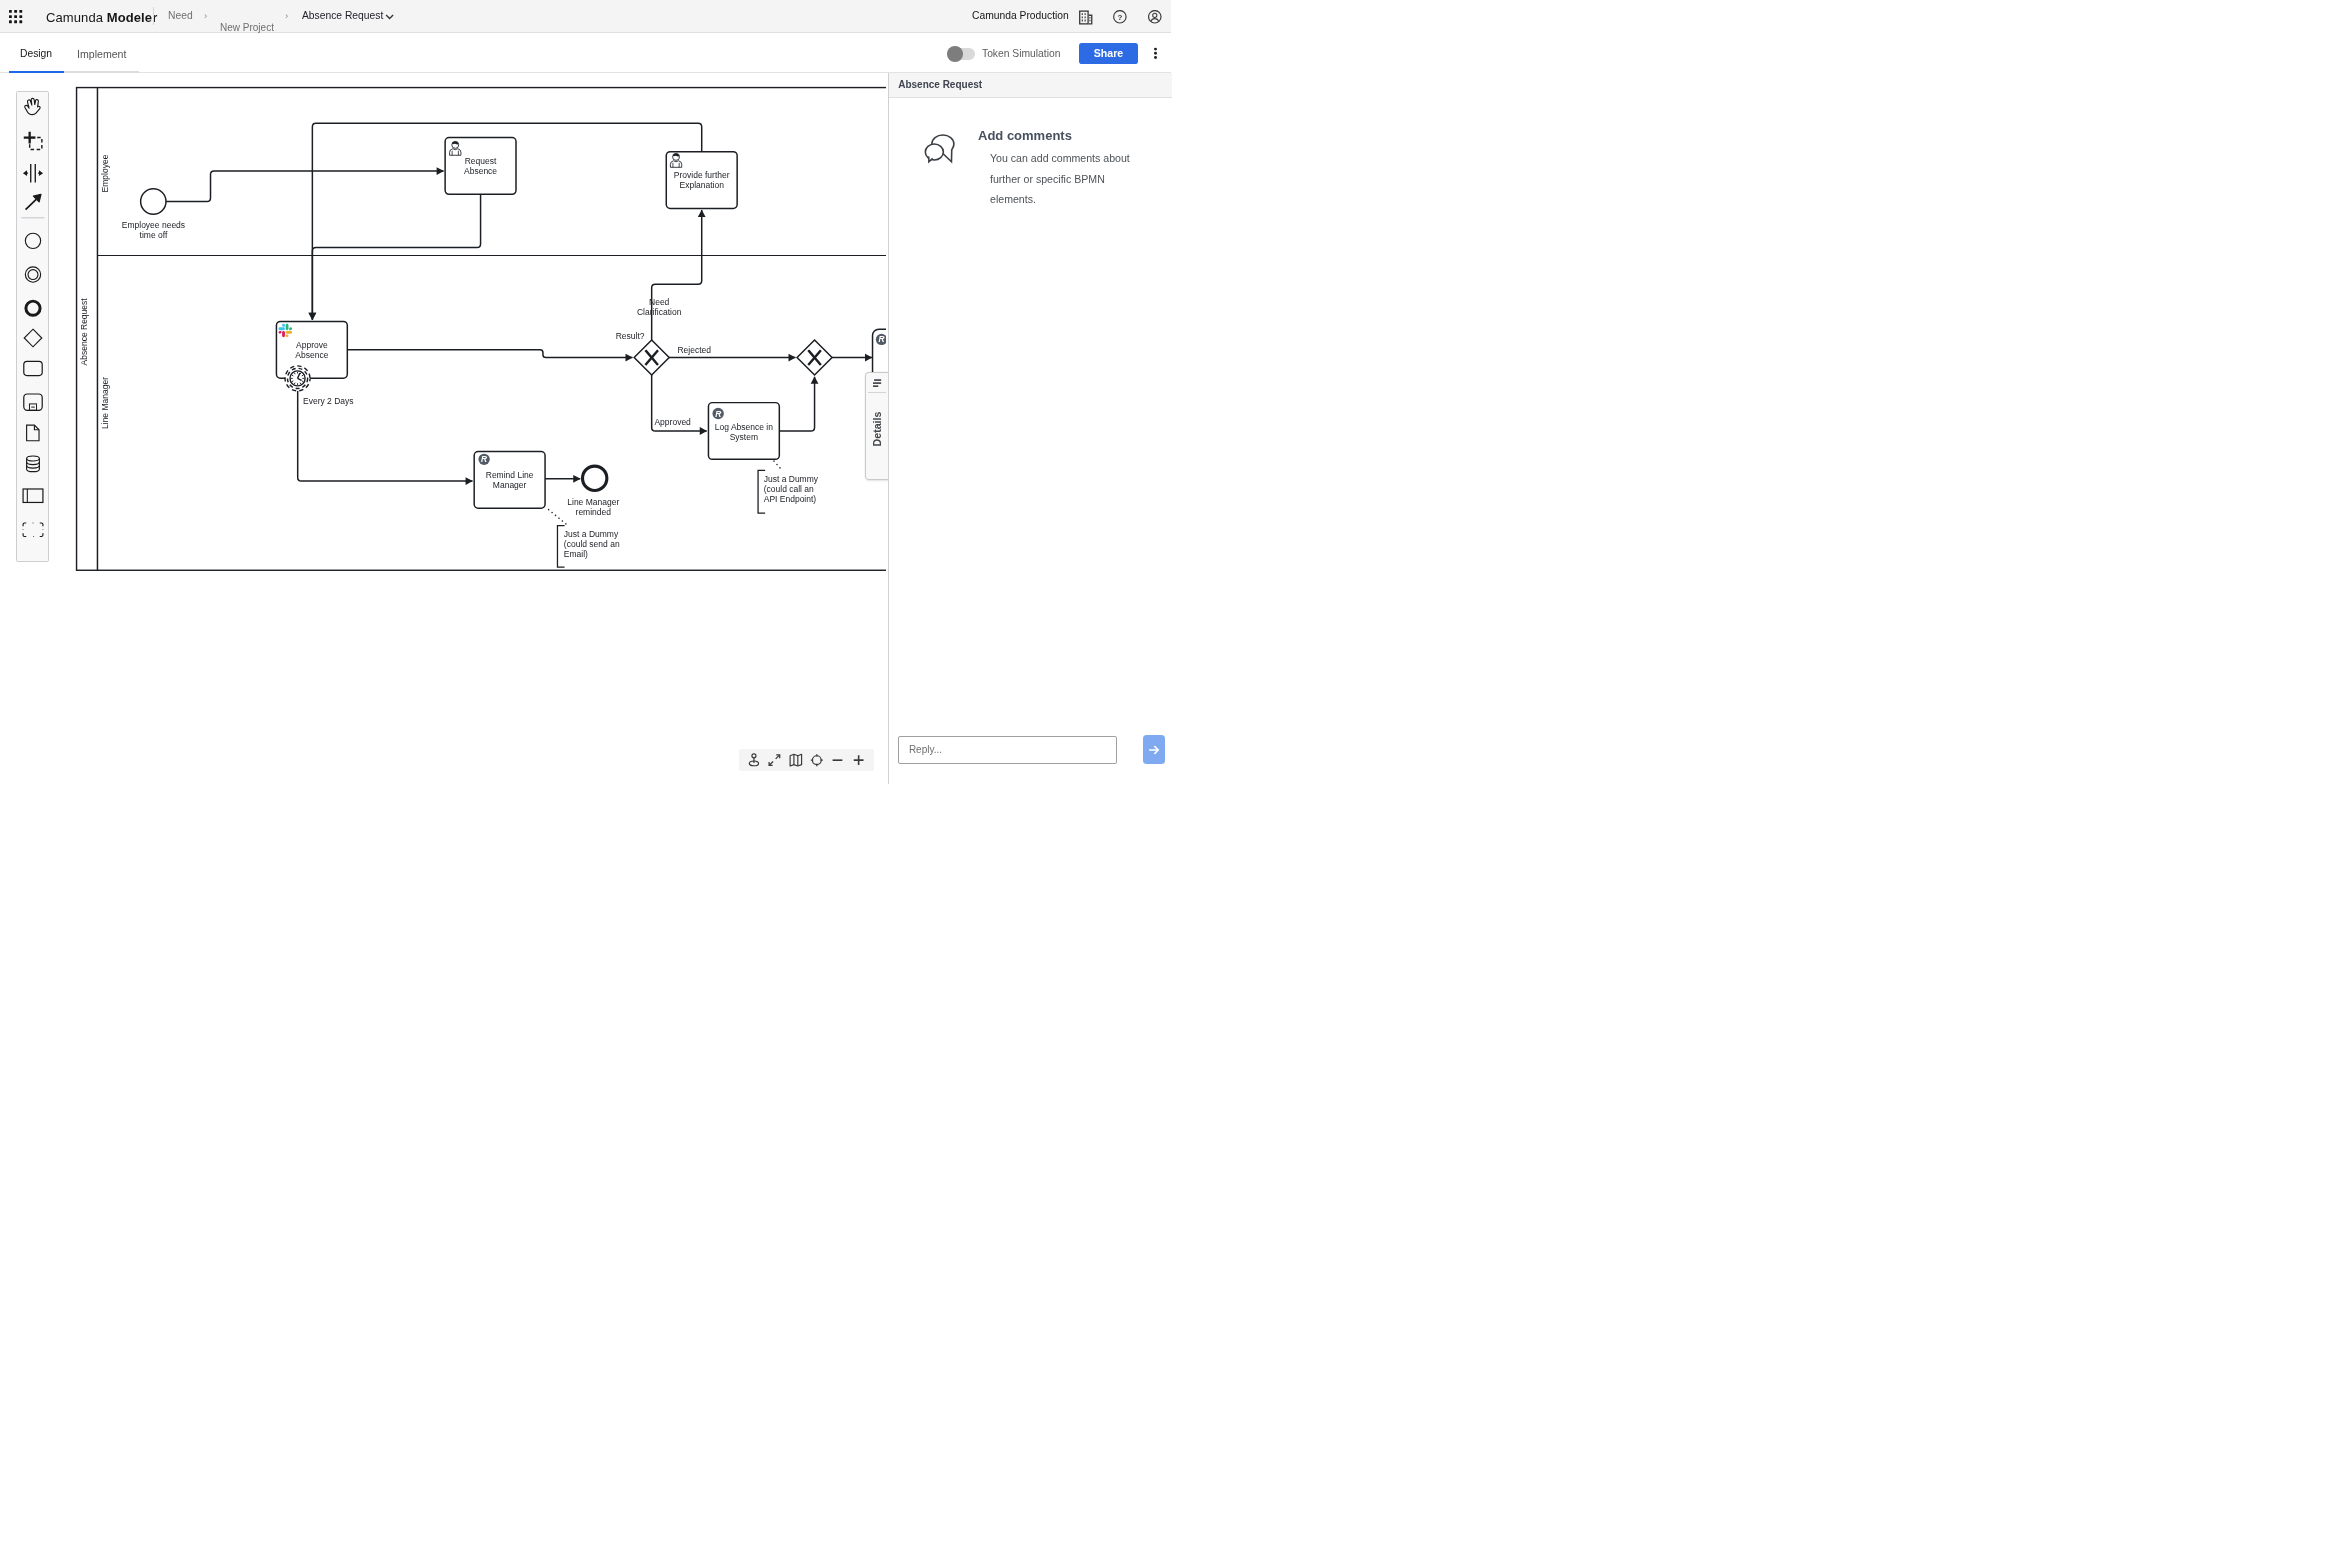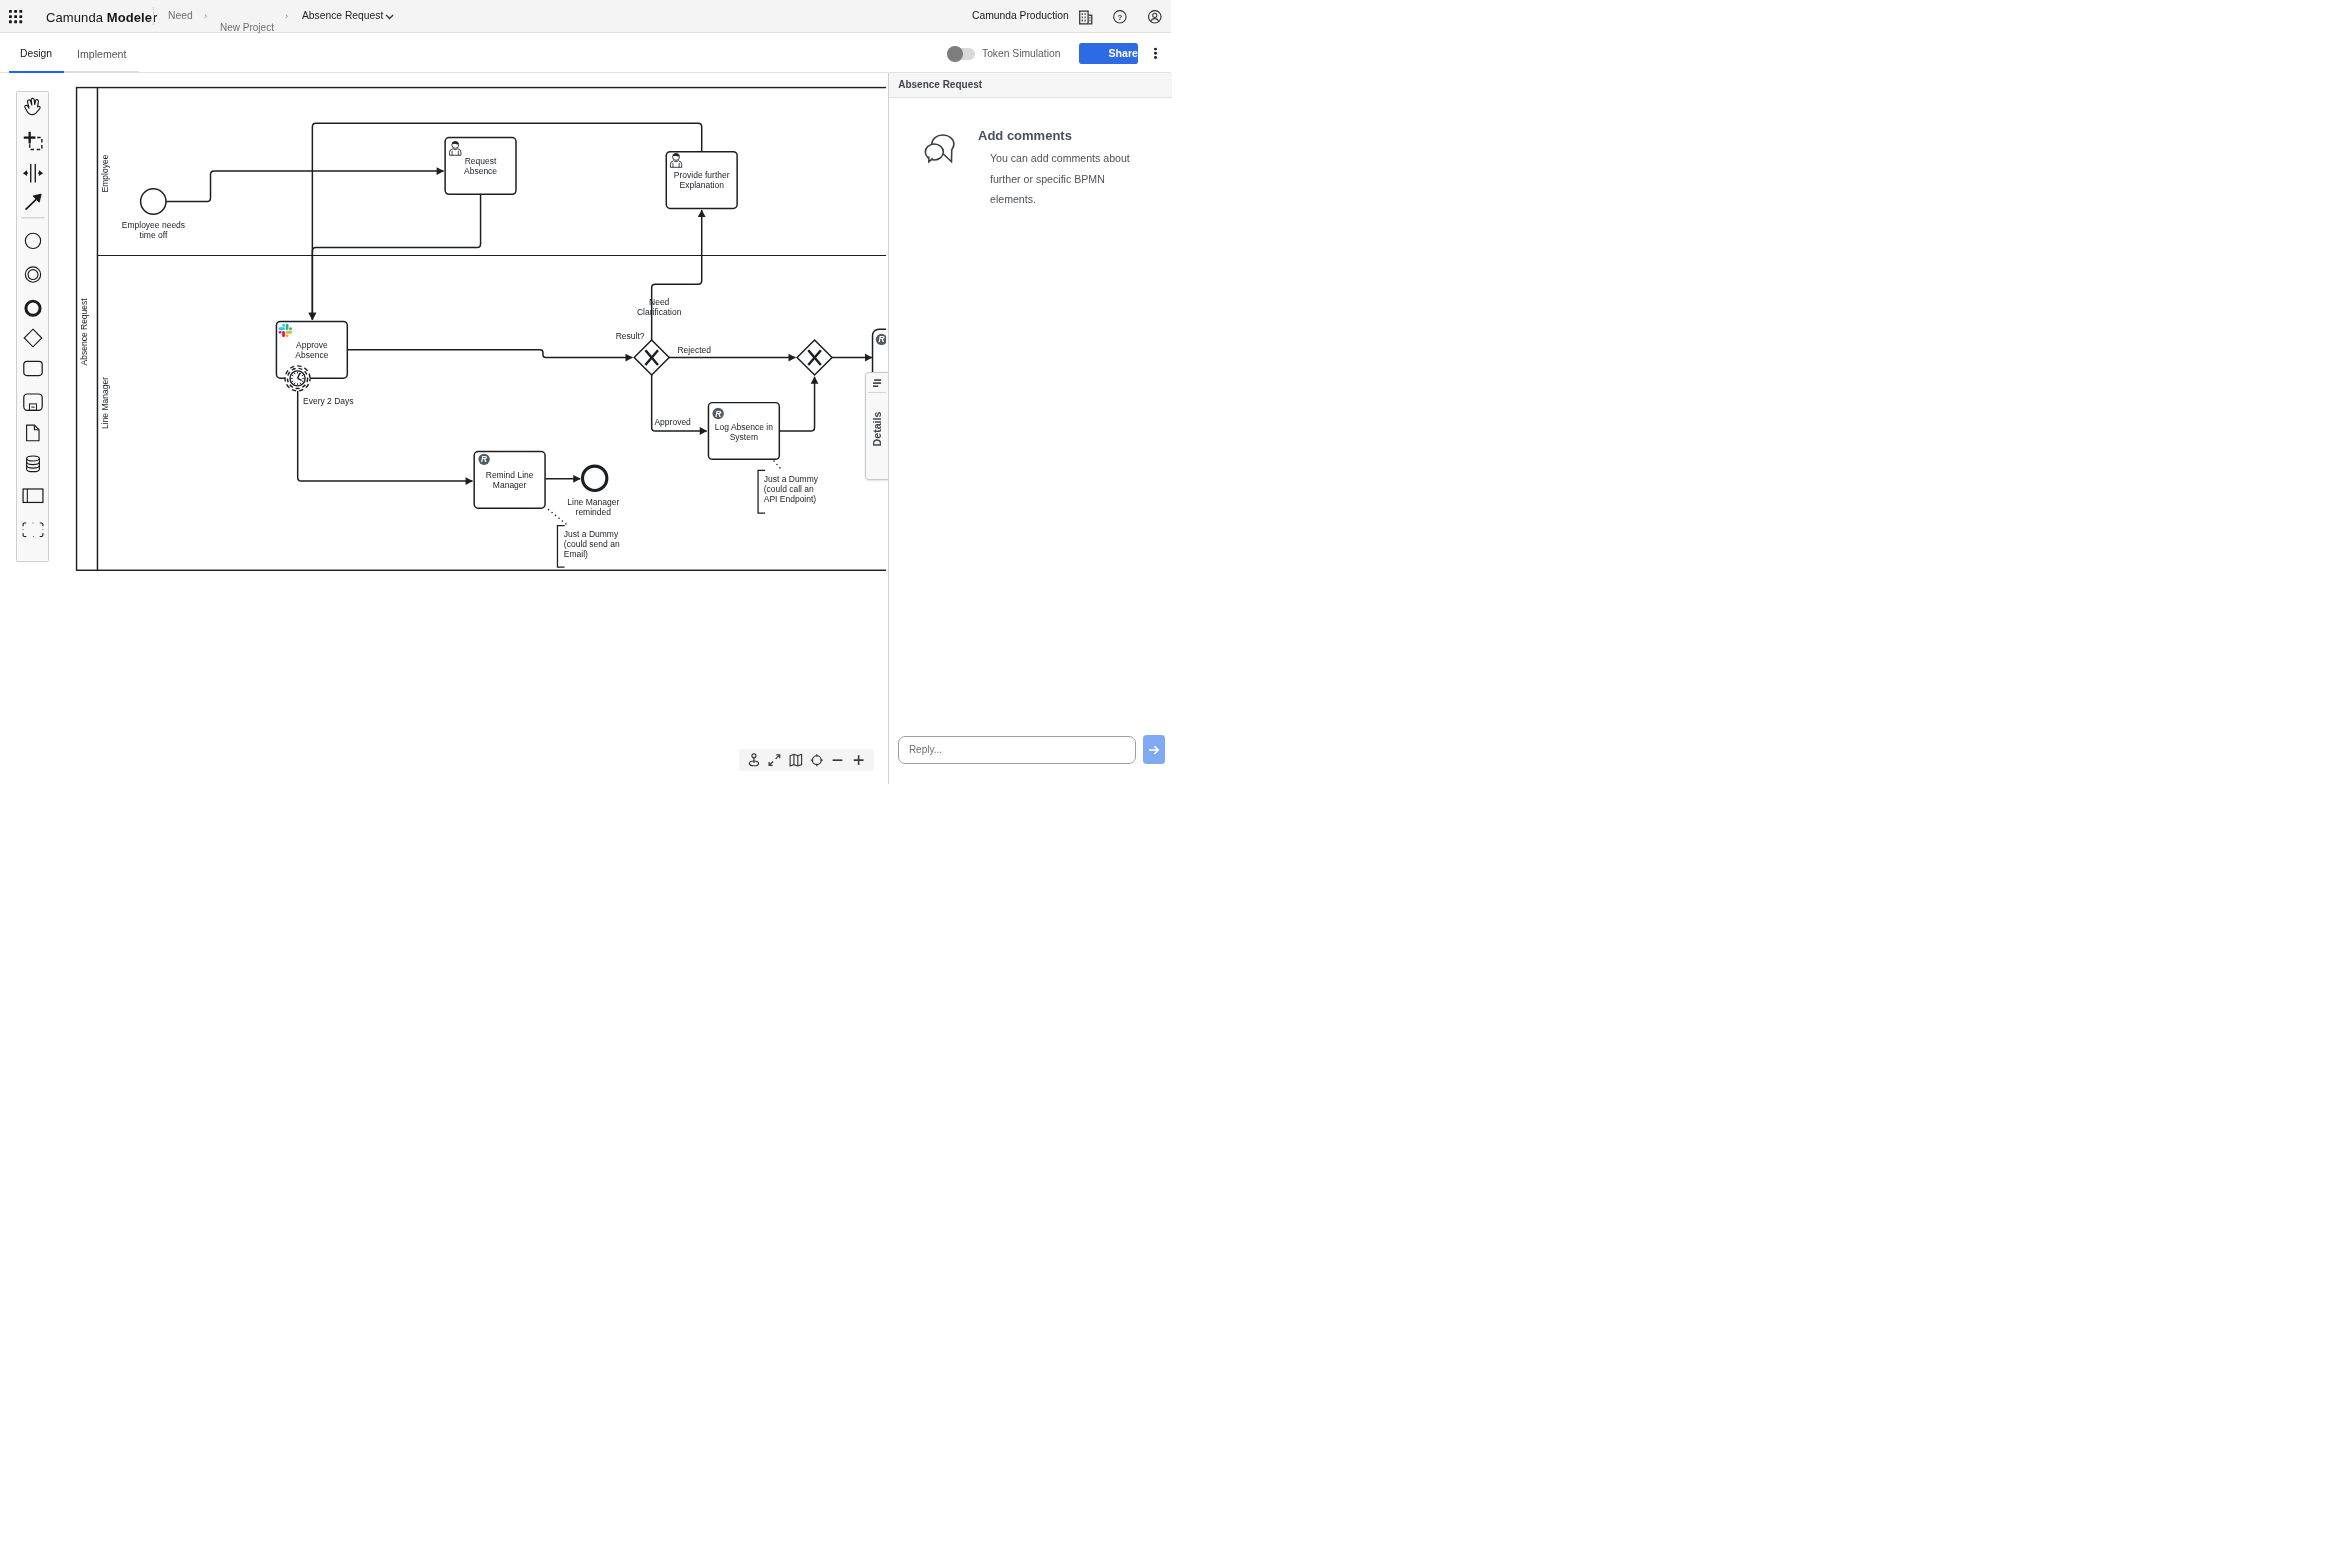--- a/index.html
+++ b/index.html
@@ -57,21 +57,21 @@
   </svg>
 </div>
 <div id="tabbar">
   <div class="abs" style="left:20px;top:15px;font-size:10.3px;font-weight:normal;color:#161616">Design</div>
   <div class="abs" style="left:77px;top:15px;font-size:10.6px;color:#545454">Implement</div>
   <div class="abs" style="left:8.5px;top:38px;width:130px;height:2.8px;background:#dcdcdc"></div>
   <div class="abs" style="left:8.5px;top:38px;width:55px;height:2.8px;background:#1d68e8"></div>
   <div class="abs" style="left:948px;top:15px;width:27px;height:11.7px;background:#d9d9d9;border-radius:6.4px"></div>
   <div class="abs" style="left:947px;top:13px;width:15.6px;height:15.6px;background:#7d7d7d;border-radius:50%"></div>
   <div class="abs" style="left:982px;top:15px;font-size:10.3px;color:#5c5c5c">Token Simulation</div>
-  <div class="abs" style="left:1079px;top:10px;width:59px;height:21px;background:#2c6be4;border-radius:2.8px;color:#fff;font-size:10.6px;font-weight:bold;text-align:right;line-height:21px">Share</div>
+  <div class="abs" style="left:1079px;top:10px;width:59px;height:21px;background:#2c6be4;border-radius:2.8px;color:#fff;font-size:10.6px;font-weight:bold;text-align:center;line-height:21px">Share</div>
   <svg class="abs" style="left:1152px;top:14px" width="7" height="14" fill="#222" viewBox="0 0 10 20">
     <circle cx="5" cy="3" r="2.1"></circle>
       <circle cx="5" cy="9" r="2.1"></circle>
       <circle cx="5" cy="15" r="2.1"></circle>
   </svg>
 </div>
 <div id="canvas">
 <svg width="886" height="711" viewBox="0 103 1250 1003" font-family="Liberation Sans" fill="#1b1e23">
 <defs>
   <marker id="ar" markerUnits="userSpaceOnUse" markerWidth="13" markerHeight="13" viewBox="0 0 13 13" refX="10.8" refY="6.5" orient="auto">
@@ -312,21 +312,21 @@
   <svg class="abs" style="left:30px;top:55px" width="43" height="43" fill="none" stroke="#3a3f45" stroke-width="2.2" viewBox="0 0 60 60">
     <ellipse cx="33.3" cy="22.2" rx="15.4" ry="12.4"></ellipse>
     <path d="M30.5,33.3 L45.3,47.1 L45.9,28.3 Z" fill="#fff" stroke="none"></path>
     <path d="M31.9,34.2 L45.3,47.1 L45.7,29.5"></path>
     <ellipse cx="21.4" cy="33.5" rx="12.6" ry="11.2" fill="#fff"></ellipse>
     <path d="M13.6,39.8 L13.8,47.1 L19.1,42.5 Z" fill="#fff" stroke="none"></path>
     <path d="M13.6,39.8 L13.8,47.1 L19.1,42.5"></path>
   </svg>
   <div class="abs" style="left:89px;top:55px;font-size:13px;font-weight:600;color:#48505e">Add comments</div>
   <div class="abs" style="left:101px;top:75px;width:145px;font-size:10.6px;line-height:20.5px;color:#4d5358">You can add comments about further or specific BPMN elements.</div>
-  <div class="abs" style="left:8.9px;top:663px;width:238px;height:28px;border:1.1px solid #a0a0a0;border-radius:7px">
+  <div class="abs" style="left:8.9px;top:663px;width:219px;height:28px;border:1.1px solid #a0a0a0;border-radius:2px">
     <div class="abs" style="left:10px;top:7px;font-size:10px;color:#6f6f6f">Reply...</div>
   </div>
   <div class="abs" style="left:254px;top:662px;width:22px;height:29px;background:#7fa9f0;border-radius:3.5px">
     <svg class="abs" style="left:5px;top:8.5px" width="12" height="12" fill="none" stroke="#fff" stroke-width="2.2" viewBox="0 0 17 17">
       <path d="M1.5,8.5 H14"></path>
       <path d="M9,3 L14.5,8.5 L9,14"></path>
     </svg>
   </div>
 </div>
 

